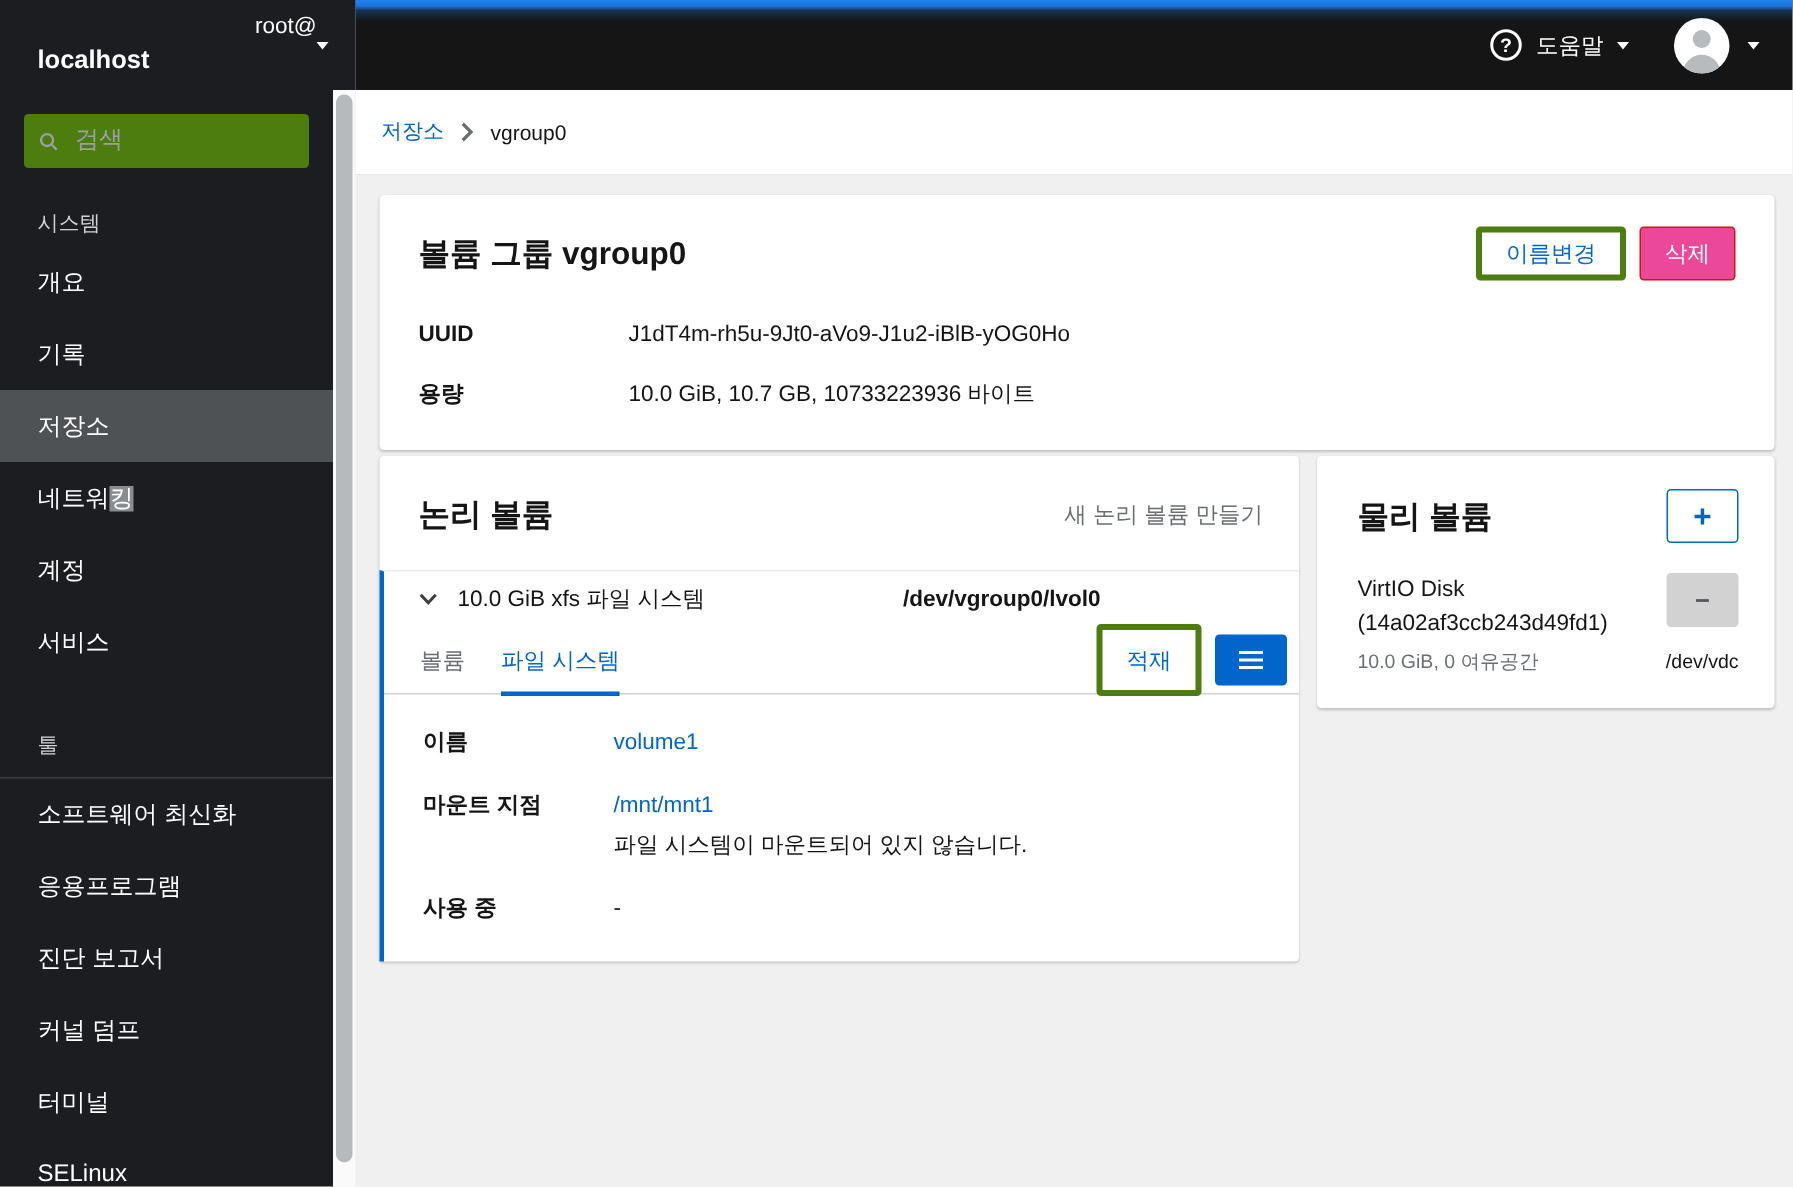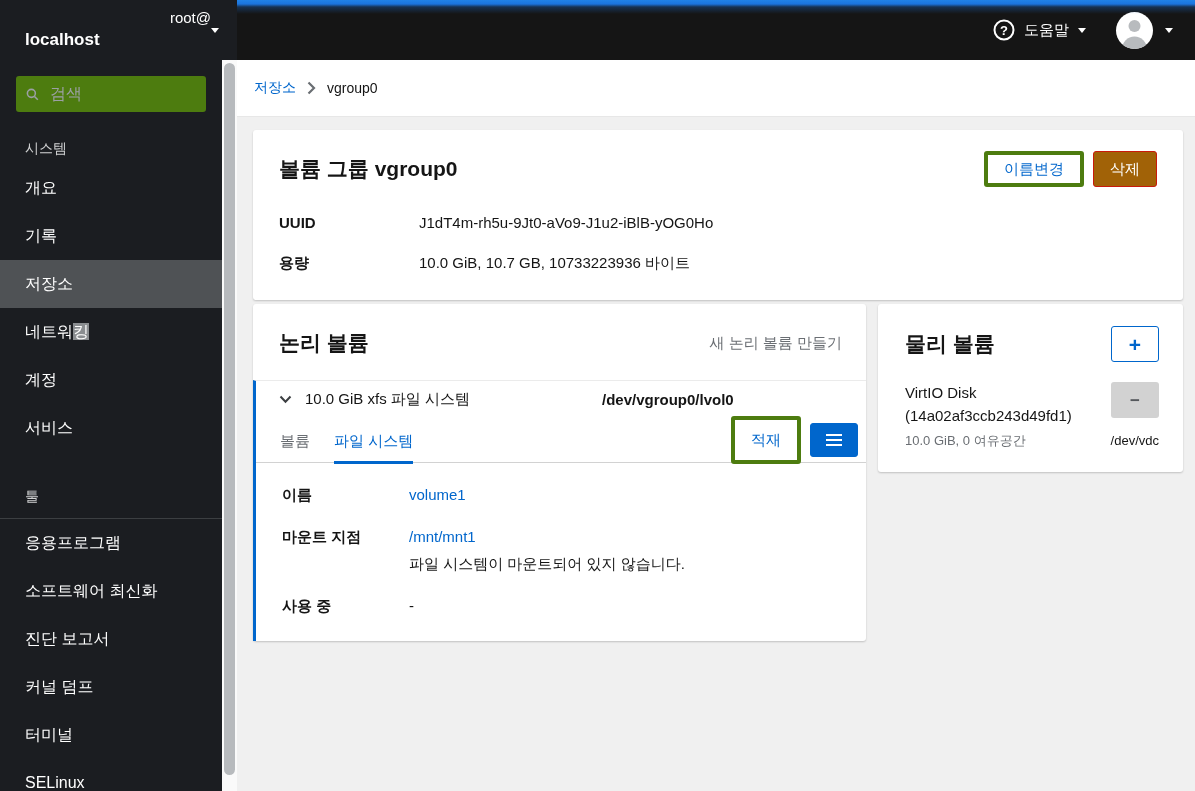--- a/index.html
+++ b/index.html
@@ -61,21 +61,21 @@
 
   
   .vg-card { margin-bottom: 4px; }
   .vg-header { display: flex; align-items: center; justify-content: space-between;
     padding: 21px 26px 6px 26px; }
   .card-title { font-size: 21px; font-weight: bold; color: #151515; }
   .vg-actions { display: flex; gap: 9px; }
   .btn { font-size: 15px; height: 36px; padding: 0 16px; border-radius: 3px; cursor: pointer;
     font-family: inherit; }
   .btn-secondary { background: #fff; border: 4px solid #4d7c0f; color: #0066cc; }
-  .btn-danger { background: #a16207; border: 1px solid #c9190b; color: #fff; }
+  .btn-danger { background: #ec4899; border: 1px solid #c9190b; color: #fff; }
   .vg-dl { padding: 2px 26px 26px; }
   .dl-row { display: flex; margin-top: 17px; font-size: 15px; line-height: 1.5; }
   .dl-label { width: 140px; font-weight: bold; flex-shrink: 0; }
 
   
   .row2 { display: flex; gap: 12px; align-items: flex-start; }
   .lv-card { width: 613px; }
   .pv-card { width: 305px; }
 
   .lv-header { display: flex; align-items: center; justify-content: space-between;
@@ -184,24 +184,24 @@
     </div>
     <div class="nav-item">
       <span>서비스</span>
     </div>
   </div>
 
   <div class="nav-section tools-section">
     <div class="nav-section-title">툴</div>
     <div class="nav-divider"></div>
     <div class="nav-item">
+      <span>소프트웨어 최신화</span>
+    </div>
+    <div class="nav-item">
       <span>응용프로그램</span>
-    </div>
-    <div class="nav-item">
-      <span>소프트웨어 최신화</span>
     </div>
     <div class="nav-item">
       <span>진단 보고서</span>
     </div>
     <div class="nav-item">
       <span>커널 덤프</span>
     </div>
     <div class="nav-item">
       <span>터미널</span>
     </div>

